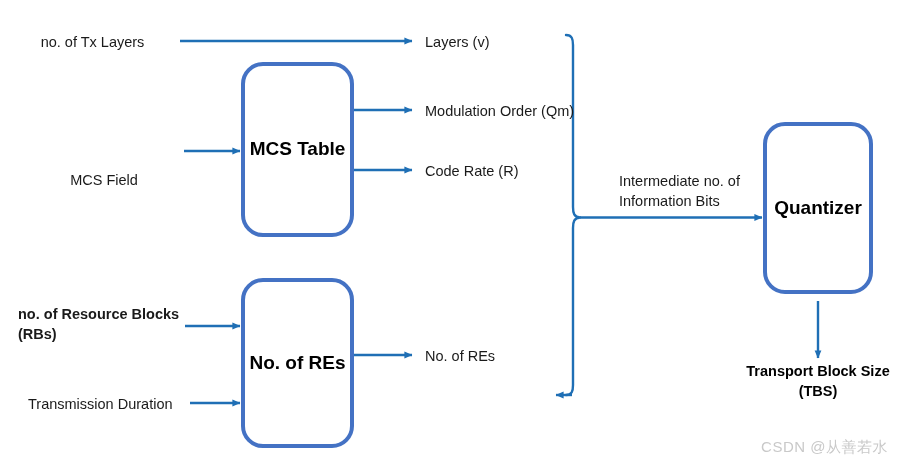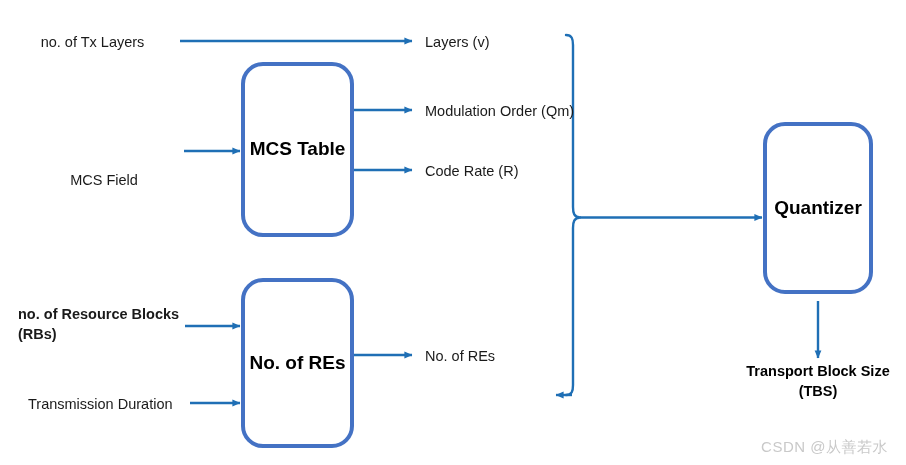--- a/index.html
+++ b/index.html
@@ -108,19 +108,21 @@
   <div class="lbl left" style="left:425px;top:33px;width:140px;">Layers (v)</div>
 
   <div class="lbl left" style="left:28px;top:395px;width:175px;">Transmission Duration</div>
 
   <div class="lbl left" style="left:425px;top:102px;width:170px;">Modulation Order (Qm)</div>
 
   <div class="lbl left" style="left:425px;top:162px;width:150px;">Code Rate (R)</div>
 
   <div class="lbl left" style="left:425px;top:347px;width:130px;">No. of REs</div>
 
+  <div class="lbl left" style="left:619px;top:172px;width:150px;">Intermediate no. of
+Information Bits</div>
 
   <div class="lbl bold" style="left:728px;top:362px;width:180px;font-size:14.5px;">Transport Block Size
 (TBS)</div>
 
   <div class="watermark">CSDN @从善若水</div>
 
 </div>
 
 </body></html>

